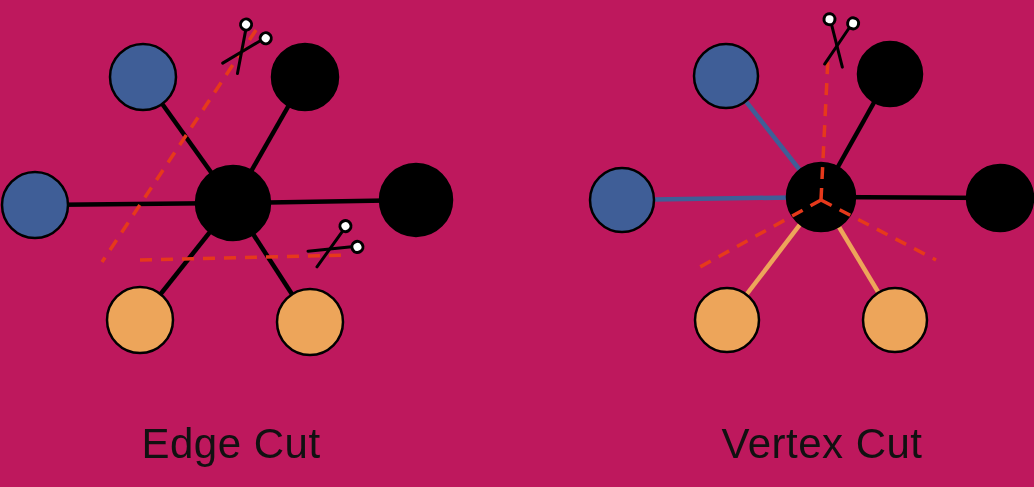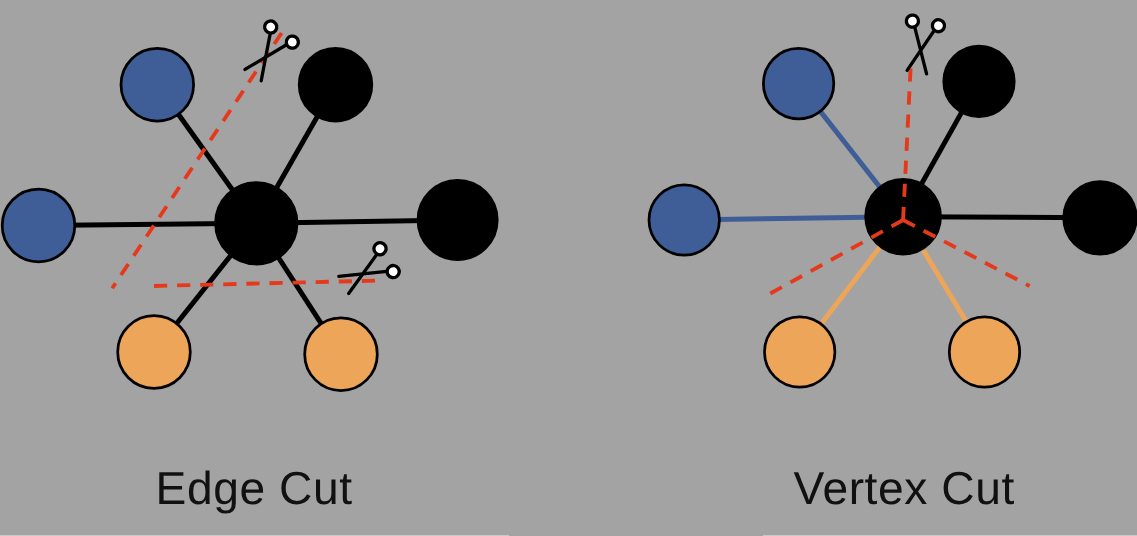--- a/index.html
+++ b/index.html
@@ -1,19 +1,19 @@
 <!DOCTYPE html>
 <html><head>
 <meta charset="utf-8">
 <style>
   html,body{margin:0;padding:0;background:#ffffff;}
   .figure-wrap{
     position:relative;
     width:1034px;height:487px;
-    background:#a3a3a3;
+    background:#be185d;
     font-family:"Liberation Sans","DejaVu Sans",sans-serif;
     overflow:hidden;
   }
   svg{display:block;}
   .diagram-label{
     font-family:"Liberation Sans","DejaVu Sans",sans-serif;
     font-size:42px;
     font-weight:400;
     letter-spacing:0.5px;
     fill:#111111;

